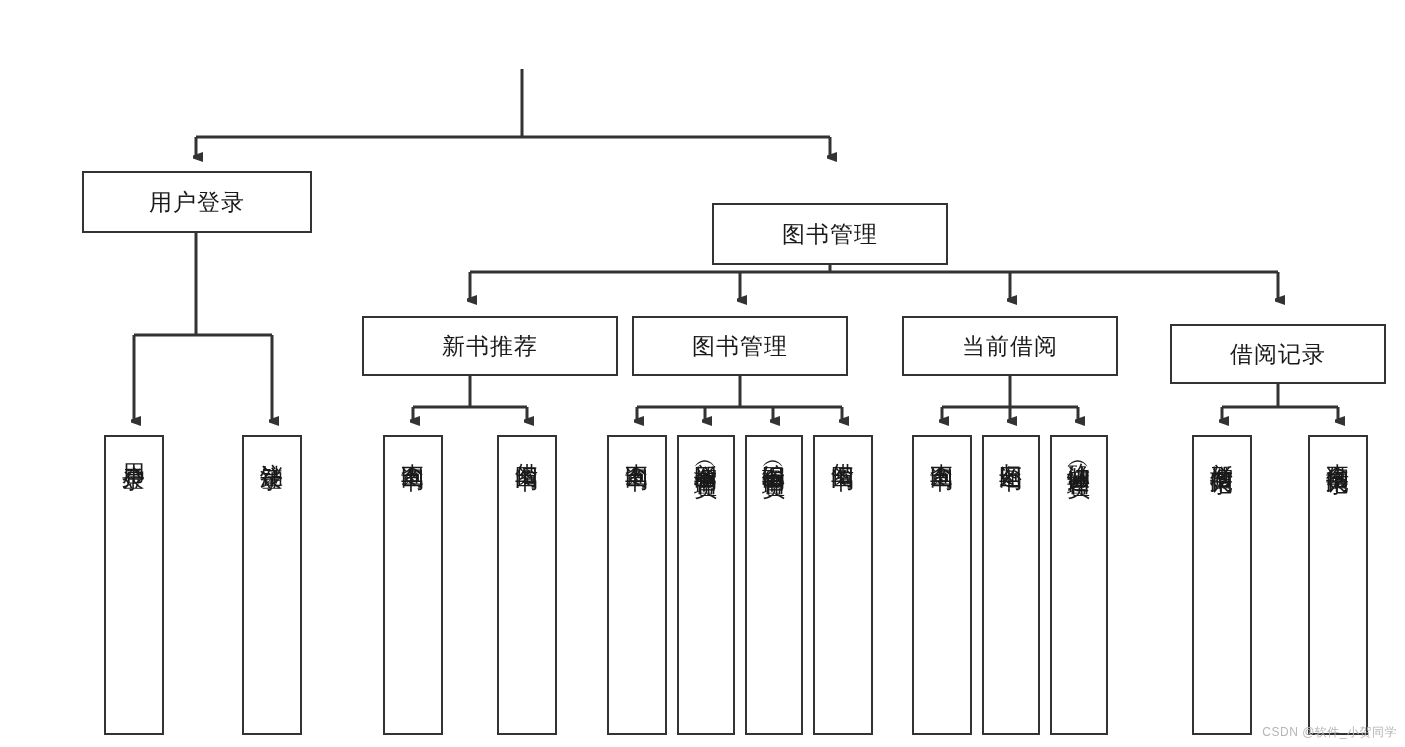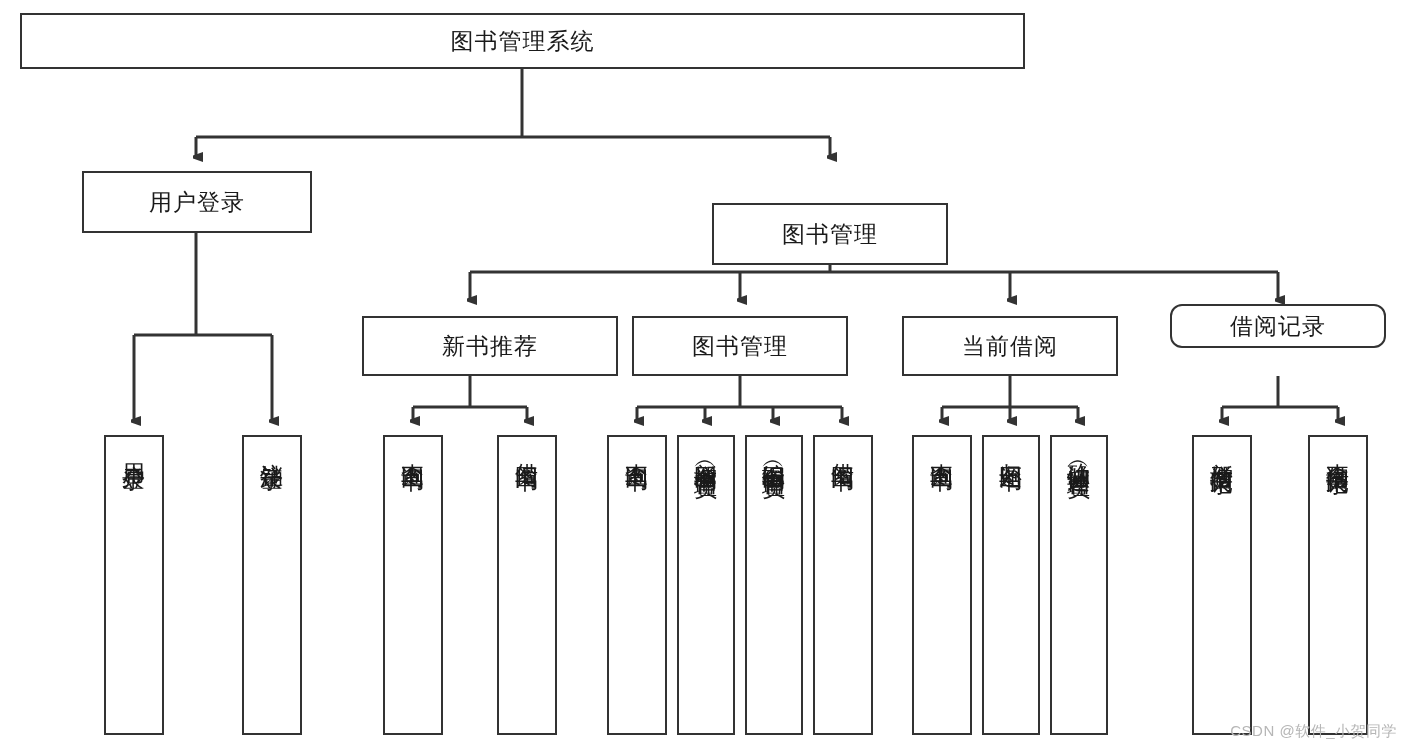--- a/index.html
+++ b/index.html
@@ -52,21 +52,21 @@
     font-size: 23px;
     line-height: 1.22;
     letter-spacing: 2px;
     white-space: nowrap;
     color: #1a1a1a;
   }
   .watermark {
     position: absolute;
     right: 8px;
     bottom: 6px;
-    font-size: 15px;
+    font-size: 12px;
     color: #b6b6b6;
     white-space: nowrap;
     letter-spacing: 0.5px;
   }
 </style>
 </head>
 <body>
 
 <div id="diagram-root">
 
@@ -113,23 +113,20 @@
       <path d="M1010,407 L1010,421" marker-end="url(#arrow)"></path>
       <path d="M1078,407 L1078,421" marker-end="url(#arrow)"></path>
 
       <path d="M1278,376 L1278,407"></path>
       <path d="M1222,407 L1338,407"></path>
       <path d="M1222,407 L1222,421" marker-end="url(#arrow)"></path>
       <path d="M1338,407 L1338,421" marker-end="url(#arrow)"></path>
     </g>
   </svg>
 
-  <div class="node node-h" style="left:20px; top:13px; width:1005px; height:56px;">
-    <span>图书管理系统</span>
-  </div>
 
   <div class="node node-h" style="left:82px; top:171px; width:230px; height:62px;">
     <span>用户登录</span>
   </div>
 
   <div class="node node-h" style="left:712px; top:171px; width:236px; height:62px;margin-top:32px;">
     <span>图书管理</span>
   </div>
 
   <div class="node node-h" style="left:362px; top:316px; width:256px; height:60px;text-align:right;">
@@ -137,21 +134,21 @@
   </div>
 
   <div class="node node-h" style="left:632px; top:316px; width:216px; height:60px;">
     <span>图书管理</span>
   </div>
 
   <div class="node node-h" style="left:902px; top:316px; width:216px; height:60px;">
     <span>当前借阅</span>
   </div>
 
-  <div class="node node-h" style="left:1170px; top:304px; width:216px; height:44px;border-radius:12px;">
+  <div class="node node-h" style="left:1170px; top:324px; width:216px; height:60px;">
     <span>借阅记录</span>
   </div>
 
   <div class="node node-v" style="left:104px; top:435px; width:60px; height:300px;">
     <span class="vlabel">用户登录</span>
   </div>
 
   <div class="node node-v" style="left:242px; top:435px; width:60px; height:300px;">
     <span class="vlabel">注销登录</span>
   </div>

